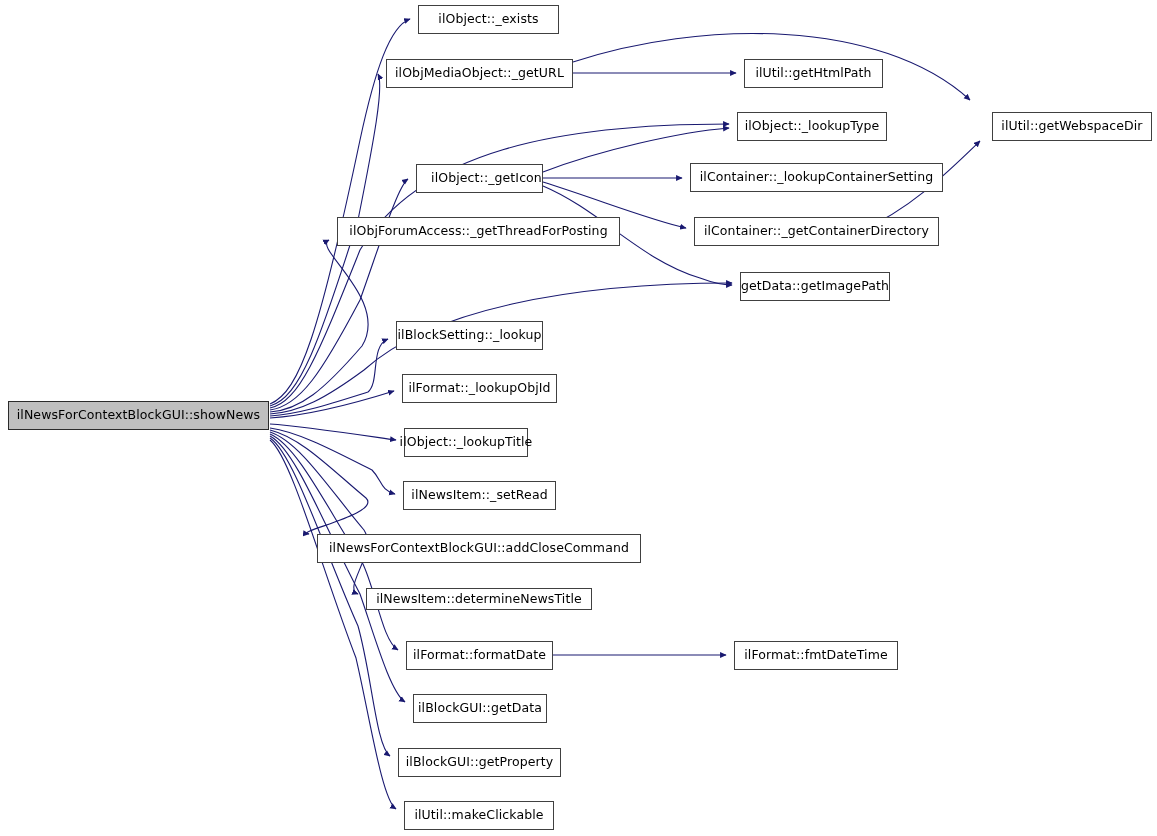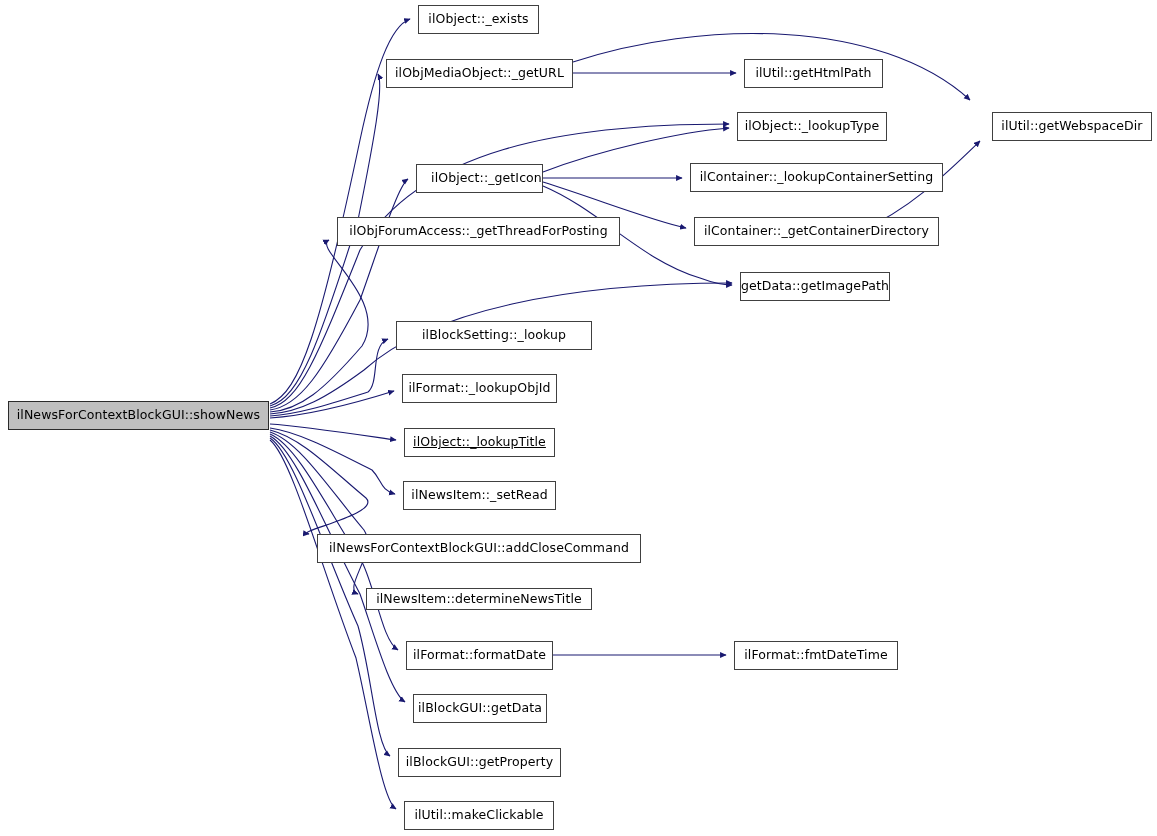--- a/index.html
+++ b/index.html
@@ -82,21 +82,21 @@
         <path d="M 543,186 C 600,210 640,260 700,278 C 716,284 724,285 732,285" fill="none" stroke="#191970" stroke-width="1.1" marker-end="url(#arrow)"></path>
         <path d="M 860,231 C 910,210 950,170 980,141" fill="none" stroke="#191970" stroke-width="1.1" marker-end="url(#arrow)"></path>
         <path d="M 553,655 L 726,655" fill="none" stroke="#191970" stroke-width="1.1" marker-end="url(#arrow)"></path>
       </g>
   </svg>
 
   <div id="nodes-group">
       <div class="node root" style="left: 8px; top: 401px; width: 261px; height: 29px;">
         <span class="node-label">ilNewsForContextBlockGUI::showNews</span>
       </div>
-      <div class="node" style="left: 418px; top: 5px; width: 121px; height: 29px;">
+      <div class="node" style="left: 418px; top: 5px; width: 141px; height: 29px;">
         <span class="node-label">ilObject::_exists</span>
       </div>
       <div class="node" style="left: 386px; top: 59px; width: 187px; height: 29px;">
         <span class="node-label">ilObjMediaObject::_getURL</span>
       </div>
       <div class="node" style="left: 744px; top: 59px; width: 139px; height: 29px;">
         <span class="node-label">ilUtil::getHtmlPath</span>
       </div>
       <div class="node" style="left: 737px; top: 112px; width: 150px; height: 29px;">
         <span class="node-label">ilObject::_lookupType</span>
@@ -112,27 +112,27 @@
       </div>
       <div class="node" style="left: 337px; top: 217px; width: 283px; height: 29px;">
         <span class="node-label">ilObjForumAccess::_getThreadForPosting</span>
       </div>
       <div class="node" style="left: 694px; top: 217px; width: 245px; height: 29px;">
         <span class="node-label">ilContainer::_getContainerDirectory</span>
       </div>
       <div class="node" style="left: 740px; top: 272px; width: 150px; height: 29px;">
         <span class="node-label">getData::getImagePath</span>
       </div>
-      <div class="node" style="left: 396px; top: 321px; width: 196px; height: 29px;">
+      <div class="node" style="left: 396px; top: 321px; width: 147px; height: 29px;">
         <span class="node-label">ilBlockSetting::_lookup</span>
       </div>
       <div class="node" style="left: 402px; top: 374px; width: 155px; height: 29px;">
         <span class="node-label">ilFormat::_lookupObjId</span>
       </div>
-      <div class="node" style="left: 404px; top: 428px; width: 151px; height: 29px; text-decoration: underline;">
+      <div class="node" style="left: 404px; top: 428px; width: 124px; height: 29px;">
         <span class="node-label">ilObject::_lookupTitle</span>
       </div>
       <div class="node" style="left: 403px; top: 481px; width: 153px; height: 29px;">
         <span class="node-label">ilNewsItem::_setRead</span>
       </div>
       <div class="node" style="left: 317px; top: 534px; width: 324px; height: 29px;">
         <span class="node-label">ilNewsForContextBlockGUI::addCloseCommand</span>
       </div>
       <div class="node" style="left: 366px; top: 588px; width: 226px; height: 22px; text-align: center;">
         <span class="node-label">ilNewsItem::determineNewsTitle</span>

